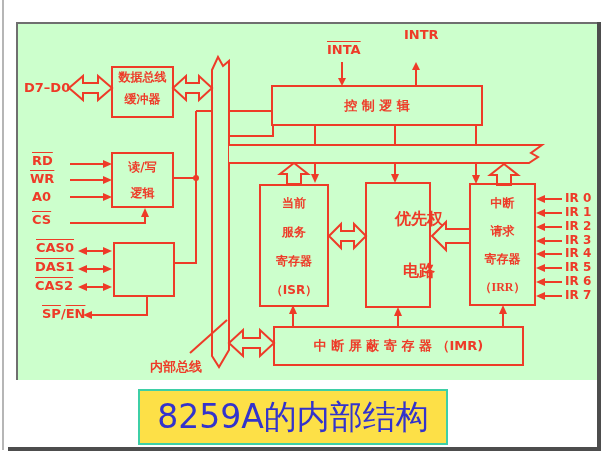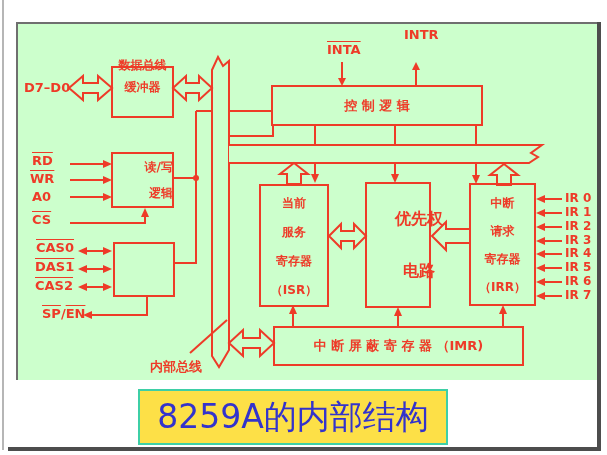--- a/index.html
+++ b/index.html
@@ -163,42 +163,42 @@
   <div class="lbl sm" style="left:565px;top:192px;"><span>IR 0</span></div>
   <div class="lbl sm" style="left:565px;top:206px;"><span>IR 1</span></div>
   <div class="lbl sm" style="left:565px;top:220px;"><span>IR 2</span></div>
   <div class="lbl sm" style="left:565px;top:234px;"><span>IR 3</span></div>
   <div class="lbl sm" style="left:565px;top:247px;"><span>IR 4</span></div>
   <div class="lbl sm" style="left:565px;top:261px;"><span>IR 5</span></div>
   <div class="lbl sm" style="left:565px;top:275px;"><span>IR 6</span></div>
   <div class="lbl sm" style="left:565px;top:289px;"><span>IR 7</span></div>
   <div class="lbl" style="left:150px;top:360px;"><span>内部总线</span></div>
 
-  <div class="bt" style="left:112px;top:51px;width:61px;height:50px;font-size:12px;line-height:22px;">
+  <div class="bt" style="left:112px;top:63px;width:61px;height:50px;font-size:12px;line-height:22px;">
     <div>数据总线</div>
       <div>缓冲器</div>
   </div>
-  <div class="bt" style="left:112px;top:153px;width:61px;height:54px;font-size:12px;line-height:26px;align-items:flex-end;">
+  <div class="bt" style="left:112px;top:153px;width:61px;height:54px;font-size:12px;line-height:26px;">
     <div>读/写</div>
       <div>逻辑</div>
   </div>
   <div class="bt" style="left:272px;top:86px;width:210px;height:39px;font-size:13px;">
     <div>控 制 逻 辑</div>
   </div>
   <div class="bt" style="left:260px;top:187px;width:68px;height:120px;font-size:12px;line-height:29px;">
     <div>当前</div>
       <div>服务</div>
     <div>寄存器</div>
       <div>（ISR）</div>
   </div>
   <div class="bt" style="left:387px;top:183px;width:64px;height:124px;font-size:16px;line-height:52px;">
     <div>优先权</div>
       <div>电路</div>
   </div>
-  <div class="bt" style="left:470px;top:186px;width:65px;height:117px;font-size:12px;line-height:28px;">
+  <div class="bt" style="left:470px;top:186px;width:65px;height:117px;font-size:12px;line-height:28px;font-family:Liberation Serif, serif;">
     <div>中断</div>
       <div>请求</div>
     <div>寄存器</div>
       <div>（IRR）</div>
   </div>
   <div class="bt" style="left:274px;top:327px;width:249px;height:38px;font-size:13px;">
     <div>中 断 屏 蔽 寄 存 器 （IMR)</div>
   </div>
 
   <div class="title-box">

